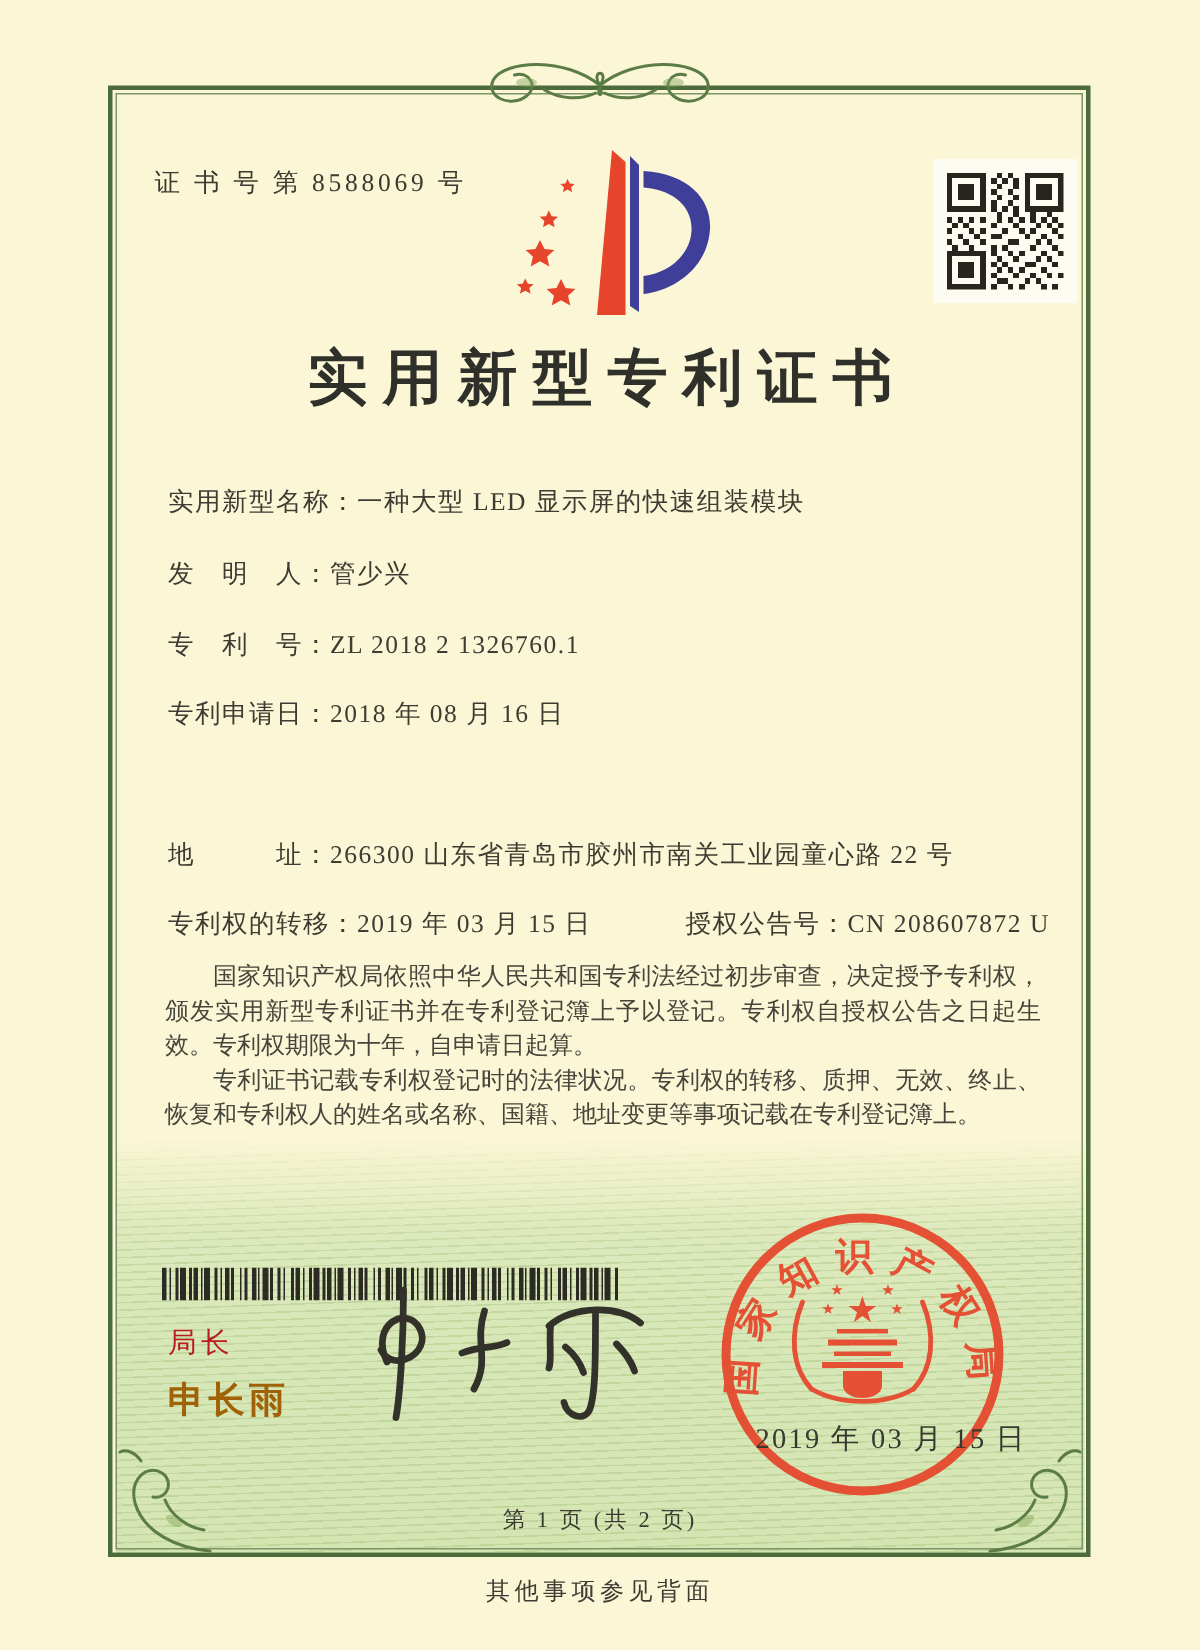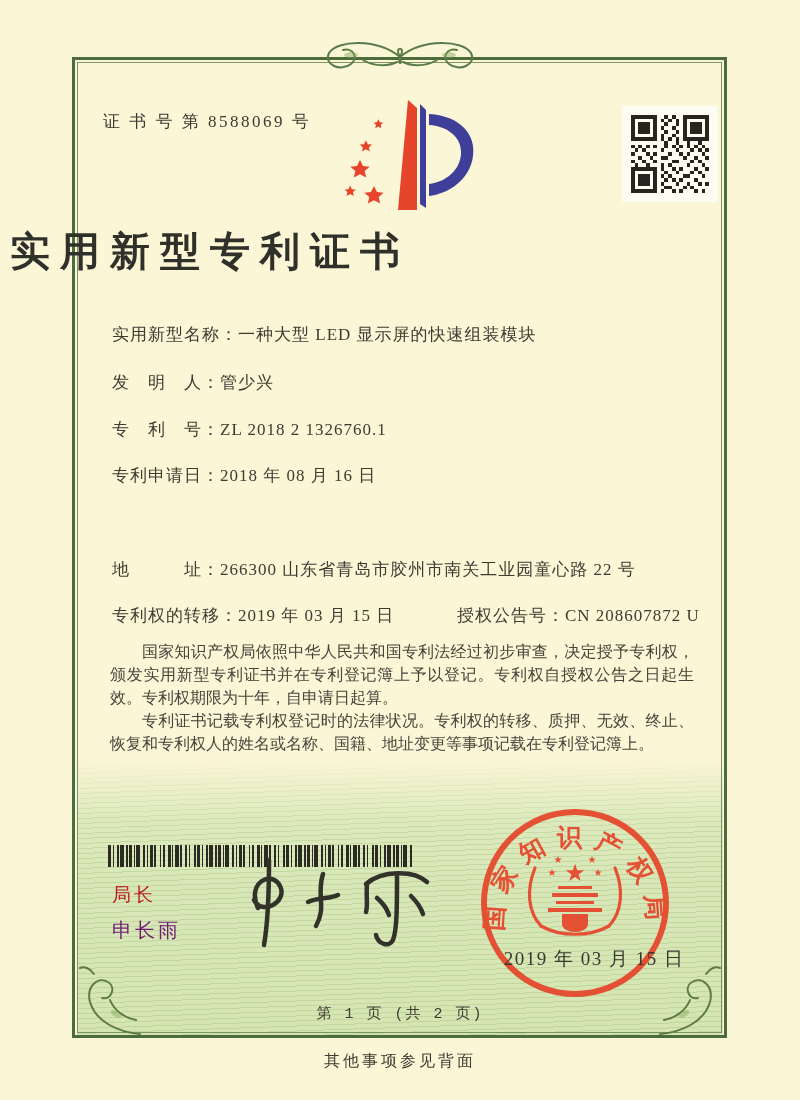--- a/index.html
+++ b/index.html
@@ -42,21 +42,21 @@
     z-index:3;
   }
   .logo{position:absolute;left:330px;top:92px;z-index:3;}
   .qr-wrap{
     position:absolute;left:622px;top:106px;width:96px;height:96px;
     background:#fdfcf2;display:flex;align-items:center;justify-content:center;
     z-index:3;
   }
   .title{
     position:absolute;left:0;right:0;top:224px;
-    text-align:left;
+    text-align:center;
     font-size:40px;font-weight:700;color:#30302a;
     letter-spacing:10px;text-indent:10px;
     z-index:3;
   }
   
   .field-row{
     position:absolute;left:112px;right:80px;
     font-size:17px;line-height:24px;color:#3c3c32;
     letter-spacing:1px;z-index:3;white-space:nowrap;
   }
@@ -66,30 +66,30 @@
   
   .body-text{
     position:absolute;left:110px;width:584px;top:640px;
     font-size:16px;line-height:23px;color:#45453b;
     text-align:justify;z-index:3;
   }
   .body-text p{margin:0;text-indent:2em;}
   
   .barcode{position:absolute;left:108px;top:845px;z-index:3;}
   .signer-role{position:absolute;left:112px;top:882px;font-size:19px;color:#b91c1c;letter-spacing:3px;z-index:3;}
-  .signer-name{position:absolute;left:112px;top:917px;font-size:20px;color:#701a75;letter-spacing:3px;z-index:3;}
+  .signer-name{position:absolute;left:112px;top:917px;font-size:24px;color:#a16207;letter-spacing:3px;z-index:3;font-weight:bold;}
   .signature{position:absolute;left:228px;top:852px;z-index:3;}
   .seal{position:absolute;left:478px;top:806px;z-index:3;opacity:.95;}
   .seal-date{
     position:absolute;left:486px;top:946px;width:216px;text-align:center;
     font-size:19px;color:#38382e;letter-spacing:1.5px;z-index:4;white-space:nowrap;
   }
   .page-info{
     position:absolute;left:0;right:0;top:1004px;text-align:center;
-    font-size:15px;color:#3c3c32;letter-spacing:2px;z-index:3;font-family:Liberation Mono, monospace;
+    font-size:15px;color:#3c3c32;letter-spacing:2px;z-index:3;
   }
   .back-note{
     position:absolute;left:0;right:0;top:1051px;text-align:center;
     font-size:16px;color:#3c3c32;letter-spacing:3px;z-index:3;
   }
   
   .flourish{position:absolute;z-index:4;pointer-events:none;}
   .fl-top{left:293px;top:34px;}
   .fl-bl{left:76px;top:960px;transform:scaleX(-1);}
   .fl-br{left:654px;top:960px;}

